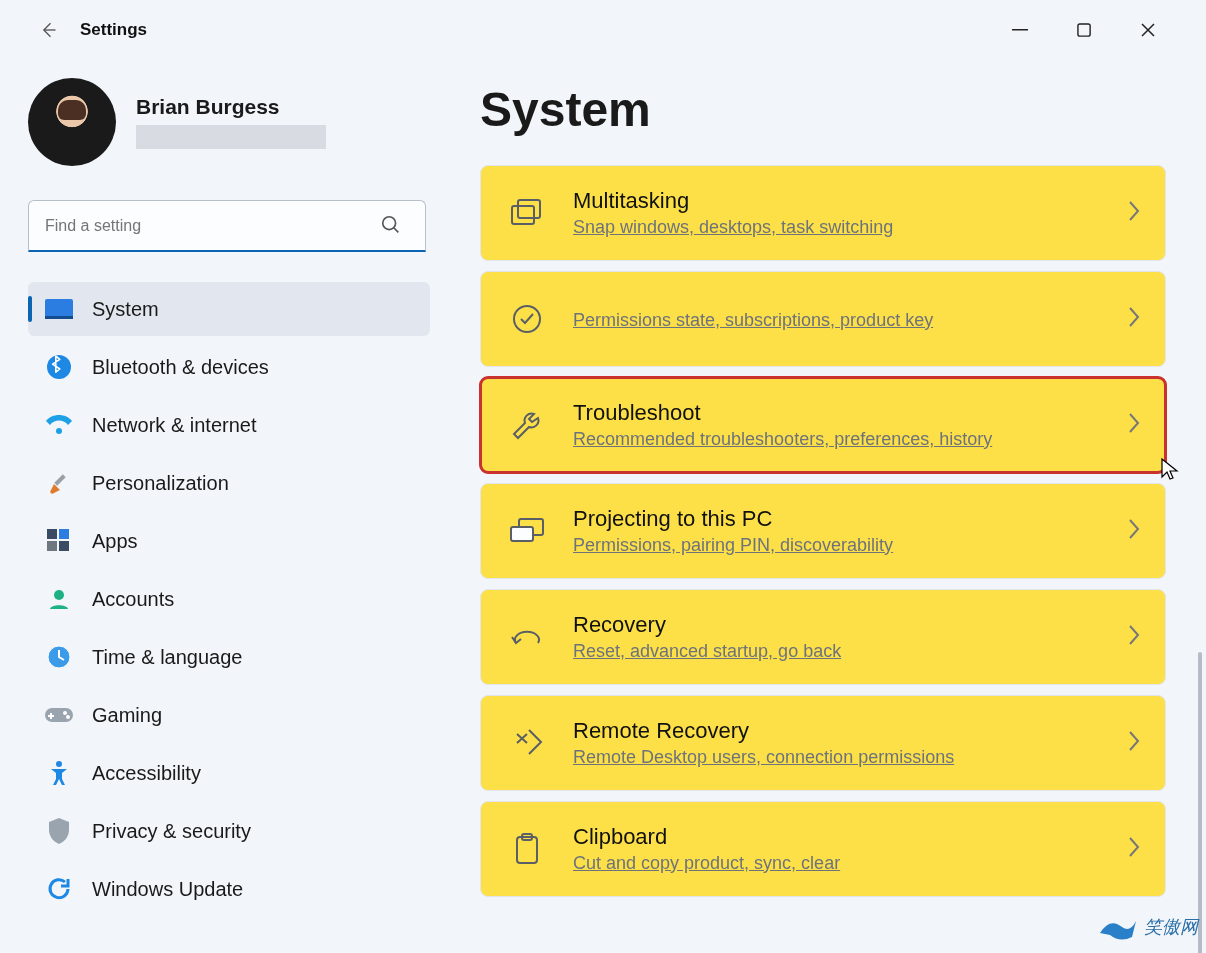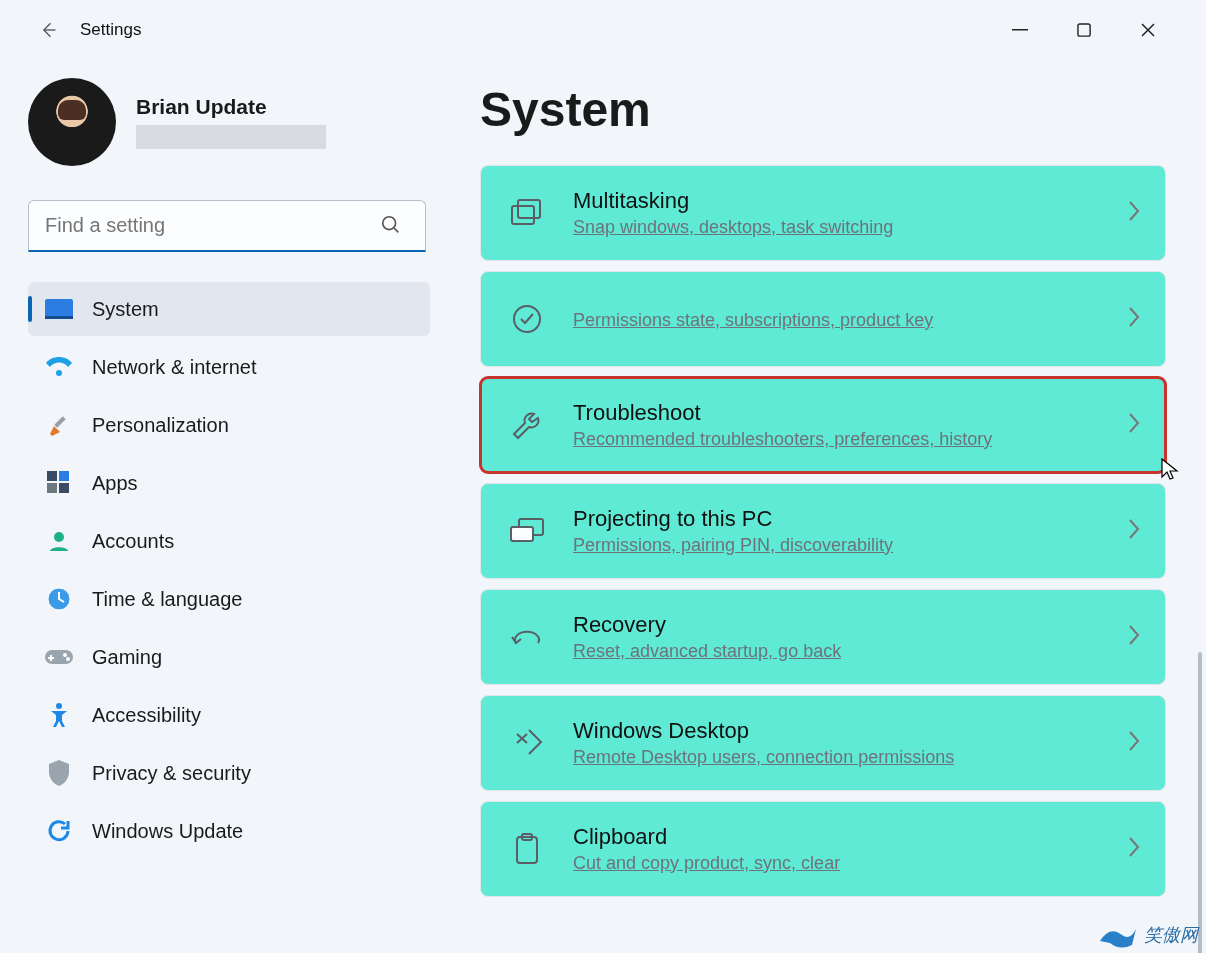--- a/index.html
+++ b/index.html
@@ -22,21 +22,21 @@
   }
   .back-btn {
     width: 40px; height: 40px;
     display: flex; align-items: center; justify-content: center;
     margin-right: 12px;
     border-radius: 4px;
     color: #555;
   }
   .app-title {
     font-size: 17px;
-    font-weight: 400;
+    font-weight: 700;
     color: #111;
   }
   .win-controls {
     margin-left: auto;
     display: flex;
     align-items: center;
     gap: 24px;
     padding-right: 30px;
   }
   .win-btn {
@@ -88,21 +88,21 @@
     position: relative;
     margin-bottom: 30px;
   }
   .search-input {
     width: 398px;
     height: 52px;
     border: 1px solid #b7bfcb;
     border-bottom: 2px solid #0a66b3;
     border-radius: 6px 6px 0 0;
     background: #fbfdff;
-    font-size: 20px;
+    font-size: 16px;
     padding: 0 24px 0 16px;
     color: #777;
   }
   .search-icon {
     position: absolute;
     right: 28px; top: 14px;
     color: #555;
   }
 
   .nav { list-style: none; margin: 0; padding: 0; }
@@ -140,21 +140,21 @@
     padding: 10px 40px 0 40px;
     position: relative;
   }
   .page-title {
     font-size: 48px;
     font-weight: 600;
     margin: 12px 0 28px 0;
   }
   .cards { display: flex; flex-direction: column; gap: 10px; }
   .card {
-    background: #5eead4;
+    background: #fde047;
     border: 1px solid #e2e5ea;
     border-radius: 8px;
     height: 96px;
     display: flex;
     align-items: center;
     padding: 0 24px 0 28px;
     position: relative;
   }
   .card.highlight {
     outline: 3px solid #c9322d;
@@ -178,21 +178,21 @@
   }
   .scrollbar {
     position: absolute;
     right: 4px; top: 592px;
     width: 4px; height: 324px;
     background: #b6bcc7;
     border-radius: 2px;
   }
   .watermark {
     position: absolute;
-    right: 8px; bottom: 4px;
+    right: 8px; bottom: 12px;
     font-size: 18px; color: #2a6ea7;
     font-style: italic;
     display:flex; align-items:center; gap:6px;
   }
 </style>
 </head>
 <body>
 
 <div class="window">
 
@@ -222,21 +222,21 @@
       </div>
     </div>
   </div>
 
   <div class="body">
 
     <div class="sidebar">
       <div class="profile">
         <div class="avatar"></div>
         <div>
-          <div class="profile-name">Brian Update</div>
+          <div class="profile-name">Brian Burgess</div>
           <div class="profile-email"></div>
         </div>
       </div>
 
       <div class="search-wrap">
         <input class="search-input" placeholder="Find a setting" style="">
         <span class="search-icon">
           <svg width="22" height="22" viewBox="0 0 24 24" fill="none" stroke="currentColor" stroke-width="1.8">
               <circle cx="10" cy="10" r="7"></circle>
               <path d="M20 20l-5-5"></path>
@@ -249,20 +249,29 @@
           <span class="nav-ico">
               <svg width="28" height="20" viewBox="0 0 28 20">
                 <rect width="28" height="20" rx="2" fill="#2b7de1"></rect>
                 <rect width="28" height="3" y="17" fill="#134d8f"></rect>
               </svg>
             </span>
           <span>System</span>
         </li>
         <li class="nav-item">
           <span class="nav-ico">
+              <svg width="24" height="24" viewBox="0 0 24 24">
+                <circle cx="12" cy="12" r="12" fill="#1e88e5"></circle>
+                <path d="M11 5v14l5-4-9-6 9-6-5-4z" transform="translate(0 2) scale(0.8)" fill="none" stroke="#fff" stroke-width="2" stroke-linejoin="round"></path>
+              </svg>
+            </span>
+          <span>Bluetooth &amp; devices</span>
+        </li>
+        <li class="nav-item">
+          <span class="nav-ico">
               <svg width="26" height="20" viewBox="0 0 26 20" fill="#1ea0e6">
                 <path d="M0 6 C6 -2 20 -2 26 6 L22 10 C18 4 8 4 4 10 Z"></path>
                 <circle cx="13" cy="16" r="3"></circle>
               </svg>
             </span>
           <span>Network &amp; internet</span>
         </li>
         <li class="nav-item">
           <span class="nav-ico">
               <svg width="26" height="26" viewBox="0 0 26 26">
@@ -426,21 +435,21 @@
         </div>
 
         <div class="card">
           <span class="card-ico">
               <svg width="32" height="30" viewBox="0 0 32 30" fill="none" stroke="currentColor" stroke-width="2">
                 <path d="M6 6l10 9M16 6L6 15"></path>
                 <path d="M18 2l12 12-12 12"></path>
               </svg>
             </span>
           <div class="card-text">
-            <div class="card-title">Windows Desktop</div>
+            <div class="card-title">Remote Recovery</div>
             <div class="card-sub">Remote Desktop users, connection permissions</div>
           </div>
           <span class="card-chevron"><svg width="14" height="22" viewBox="0 0 14 22" fill="none" stroke="currentColor" stroke-width="2">
                 <path d="M3 2l8 9-8 9"></path>
               </svg></span>
         </div>
 
         <div class="card">
           <span class="card-ico">
               <svg width="28" height="32" viewBox="0 0 28 32" fill="none" stroke="currentColor" stroke-width="2">

